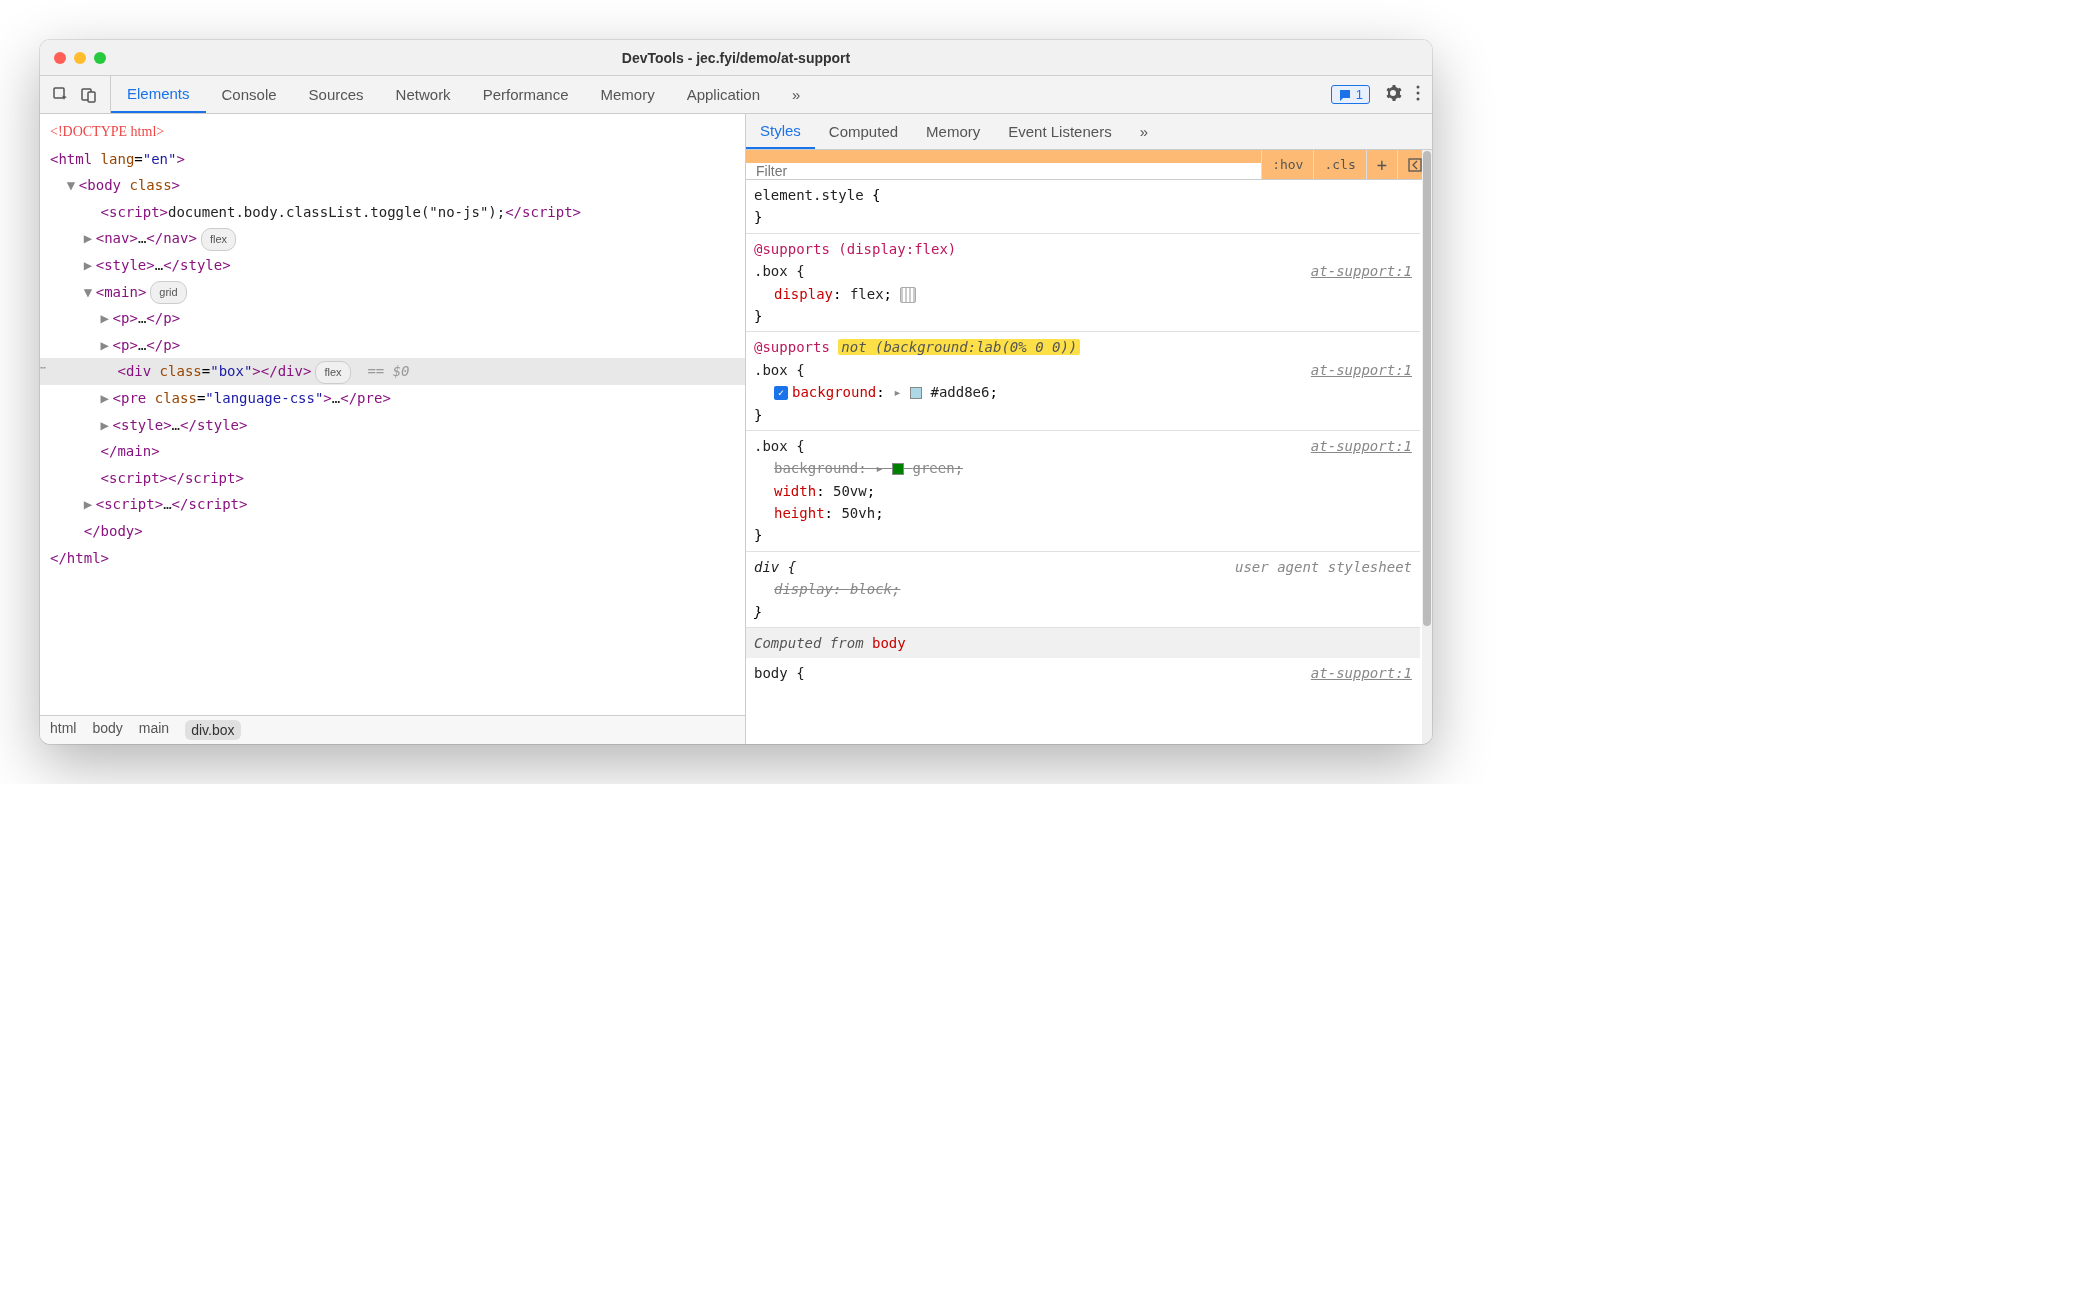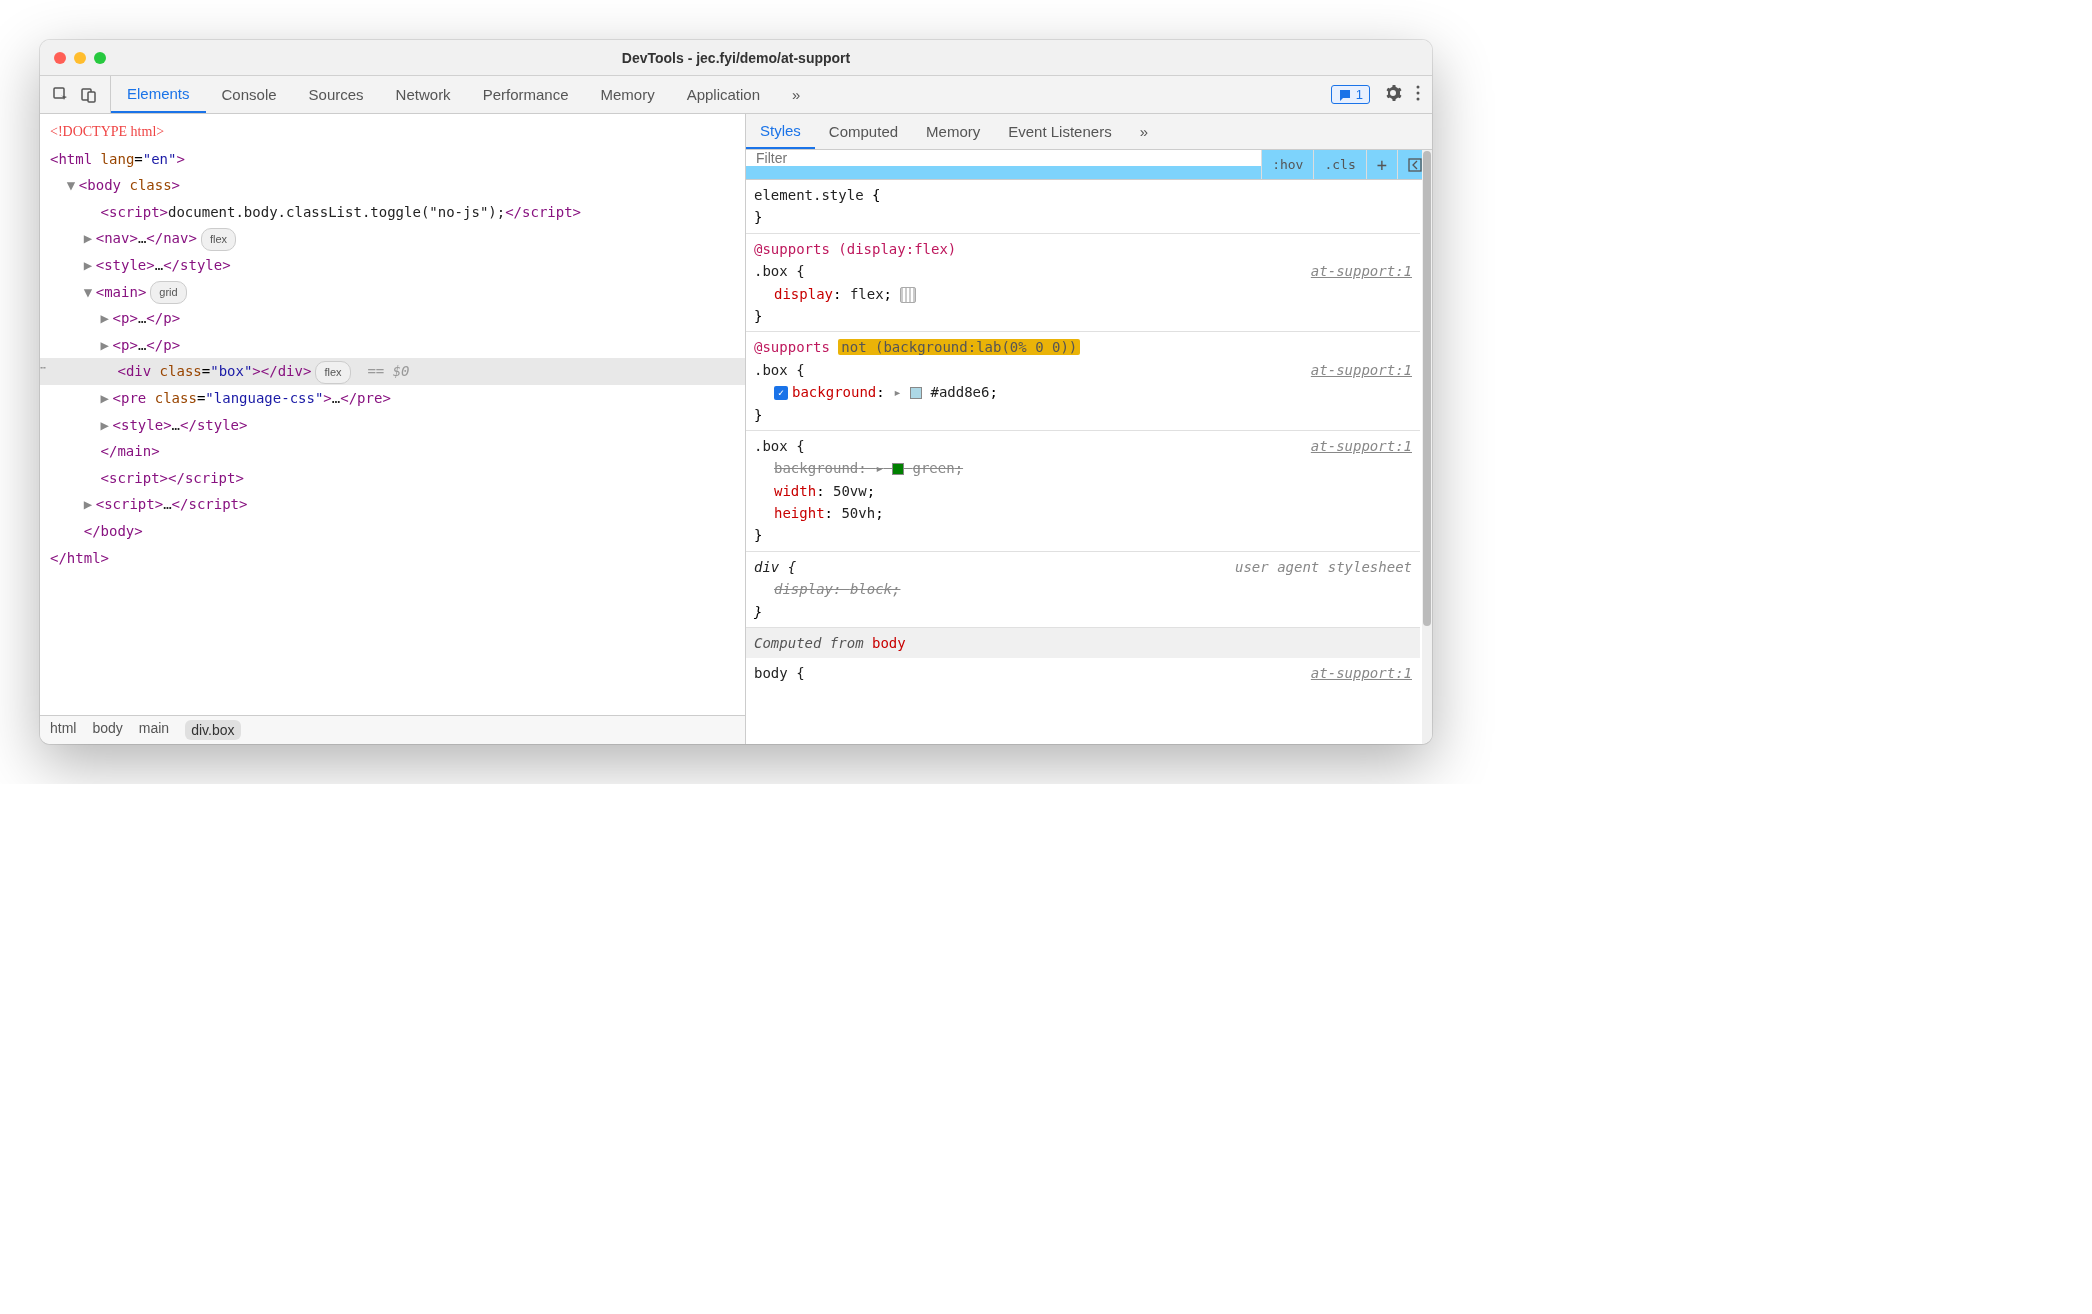--- a/index.html
+++ b/index.html
@@ -36,40 +36,40 @@
 .pill { display: inline-block; background: #f0f0f0; border: 1px solid #ccc; border-radius: 10px; padding: 0 8px; font-size: 11px; color: #555; margin-left: 4px; font-family: -apple-system, sans-serif; vertical-align: middle; }
 .ghost { color: #999; font-style: italic; }
 .breadcrumb { border-top: 1px solid #ccc; display: flex; padding: 4px 10px; font-size: 14px; gap: 16px; color: #555; background: #f7f7f7; }
 .breadcrumb span.active { background: #e0e0e0; padding: 2px 6px; border-radius: 6px; color: #333; }
 .panel-right { flex: 1; display: flex; flex-direction: column; position: relative; }
 .right-scroll { position: absolute; right: 0; top: 36px; bottom: 0; width: 10px; background: #f0f0f0; }
 .right-scroll-thumb { background: #bbb; border-radius: 5px; width: 8px; margin: 1px; height: 80%; }
 .subtabs { display: flex; height: 36px; border-bottom: 1px solid #ccc; align-items: center; background: #f3f3f3; }
 .subtab { padding: 0 14px; height: 100%; display: flex; align-items: center; font-size: 15px; color: #555; cursor: pointer; }
 .subtab.active { color: #1a73e8; border-bottom: 2px solid #1a73e8; }
-.filterbar { display: flex; align-items: flex-start; border-bottom: 1px solid #ccc; height: 30px; background: #7dd3fc; }
+.filterbar { display: flex; align-items: flex-end; border-bottom: 1px solid #ccc; height: 30px; background: #fdba74; }
 .filter-input { flex: 1; border: none; padding: 0 10px; font-size: 14px; outline: none; color: #888; }
 .fb-item { padding: 0 10px; font-size: 13px; color: #555; border-left: 1px solid #ddd; height: 100%; display: flex; align-items: center; font-family: Menlo, monospace; }
 .styles { flex: 1; overflow: auto; font-family: Menlo, Consolas, monospace; font-size: 14px; line-height: 1.6; padding-right: 12px; }
 .rule { border-bottom: 1px solid #e0e0e0; padding: 4px 8px; }
 .rule-head { display: flex; justify-content: space-between; color: #555; }
 .selector { color: #222; }
 .at-rule { color: #be185d; }
 .src { color: #888; text-decoration: underline; font-style: italic; }
 .prop { padding-left: 20px; }
 .prop-n { color: #c80000; }
 .prop-v { color: #222; }
 .strike { text-decoration: line-through; color: #888; }
 .strike .prop-n { color: #888; }
 .cbx { width: 14px; height: 14px; background: #1a73e8; display: inline-flex; align-items: center; justify-content: center; color: #fff; font-size: 10px; margin-right: 4px; border-radius: 2px; vertical-align: middle; }
 .swatch { display: inline-block; width: 12px; height: 12px; border: 1px solid #888; vertical-align: middle; }
 .flexicon { display: inline-block; width: 16px; height: 16px; border: 1px solid #aaa; border-radius: 2px; vertical-align: middle; background: repeating-linear-gradient(90deg,#ccc 0 2px,transparent 2px 4px); }
 .inherited { background: #f0f0f0; padding: 4px 8px; font-style: italic; color: #555; }
 .inherited .body { color: #c80000; font-family: Menlo, monospace; font-style: normal; }
-.hilite { background: #eab308; padding: 0 3px; border-radius: 2px; }
+.hilite { background: #fde047; padding: 0 3px; border-radius: 2px; font-style: italic; }
 </style>
 </head>
 <body>
 
 <div class="window">
   <div class="titlebar">
     <div class="traffic">
       <div class="tl red"></div>
       <div class="tl yellow"></div>
       <div class="tl green"></div>

